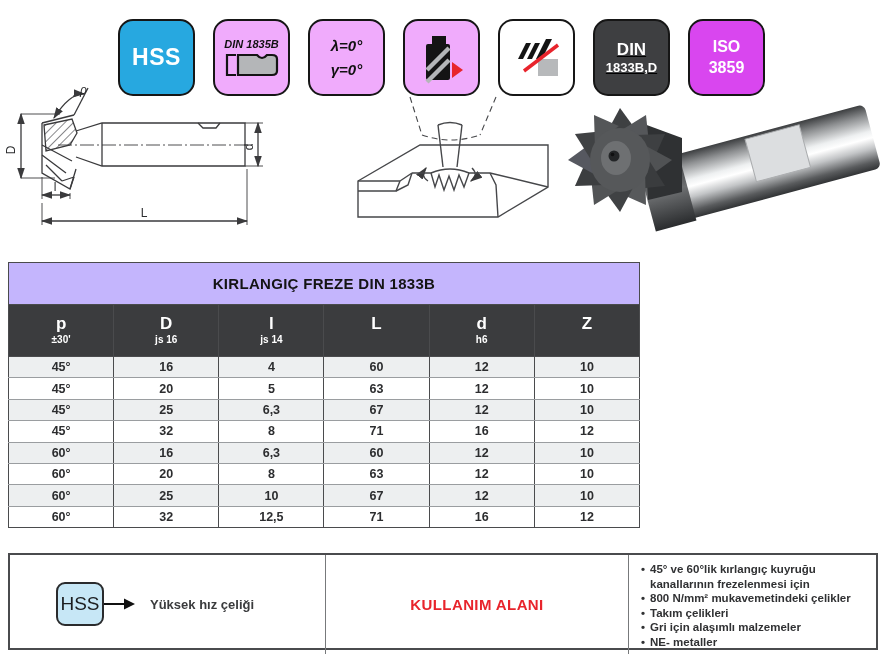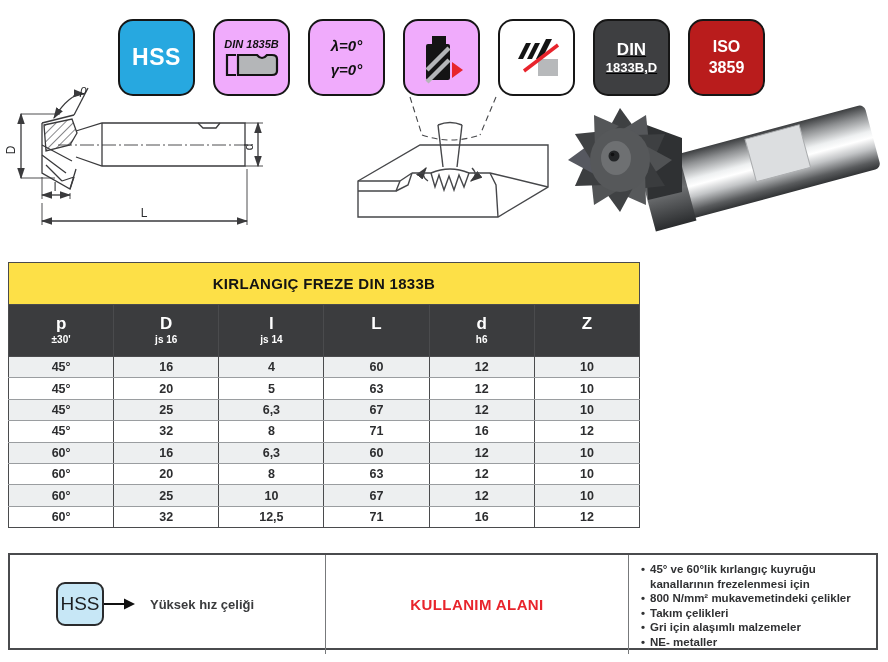--- a/index.html
+++ b/index.html
@@ -6,39 +6,39 @@
   html,body { width:888px; height:662px; background:#ffffff; font-family:"Liberation Sans", sans-serif; position:relative; overflow:hidden; }
 
   
   .badges { position:absolute; left:118px; top:19px; display:flex; gap:18px; }
   .badge { width:77px; height:77px; border:2.5px solid #161616; border-radius:15px;
            display:flex; flex-direction:column; align-items:center; justify-content:center; }
   .badge.gray { background:#f0abfc;font-style:italic; }
   .badge.cyan { background:#27a8e0; }
   .badge.white { background:#ffffff; }
   .badge.dark { background:#3e3f41;text-decoration:underline; }
-  .badge.magenta { background:#b91c1c; }
+  .badge.magenta { background:#d946ef; }
   .badge .big-white { color:#fff; font-size:23px; font-weight:700; letter-spacing:0.5px; }
   .badge .small-black { color:#111; font-size:11px; font-weight:700; margin-bottom:2px; }
   .badge .angle-line { color:#111; font-size:15px; font-weight:600; line-height:1.6;text-align:right; }
   .badge .dark-line1 { color:#fff; font-size:17px; font-weight:800; line-height:1.2; }
   .badge .dark-line2 { color:#fff; font-size:13px; font-weight:800; line-height:1.2; }
   .badge .iso-line { color:#fff; font-size:16px; font-weight:800; line-height:1.3; }
 
   
   .drawing { position:absolute; }
   #left-drawing  { left:0px;  top:85px; }
   #mid-drawing   { left:348px; top:95px; }
   #tool-photo    { left:556px; top:82px; }
   .dim-label { font-size:12px; font-weight:500; fill:#2c2d2f; font-family:"Liberation Sans", sans-serif; }
 
   
   .tbl { position:absolute; left:8px; top:262px; width:632px; border-collapse:collapse; table-layout:fixed; }
   .tbl td { padding:0; text-align:center; }
-  .title-row td { height:42px; background:#fde047; border:1.5px solid #4a4b4d;
+  .title-row td { height:42px; background:#c4b5fd; border:1.5px solid #4a4b4d;
                   font-size:15px; font-weight:700; color:#141414; letter-spacing:0.3px; }
   .head-row td { height:52px; background:#3b3c3e; border:1.5px solid #4a4b4d; vertical-align:middle; }
   .hmain { color:#fff; font-size:17px; font-weight:700; line-height:1.05; }
   .hsub  { color:#fff; font-size:10px; font-weight:700; height:13px; line-height:13px; }
   .data-row td { height:21.4px; border-left:1.5px solid #4a4b4d; border-right:1.5px solid #4a4b4d;
                  border-top:1px solid #9a9da0; border-bottom:1px solid #9a9da0;
                  font-size:12.5px; font-weight:700; color:#2c2d2f; background:#ffffff; }
   .data-row:nth-child(odd) td { background:#edeff0; }
   .tbl tr:last-child td { border-bottom:1.5px solid #4a4b4d; }
 

